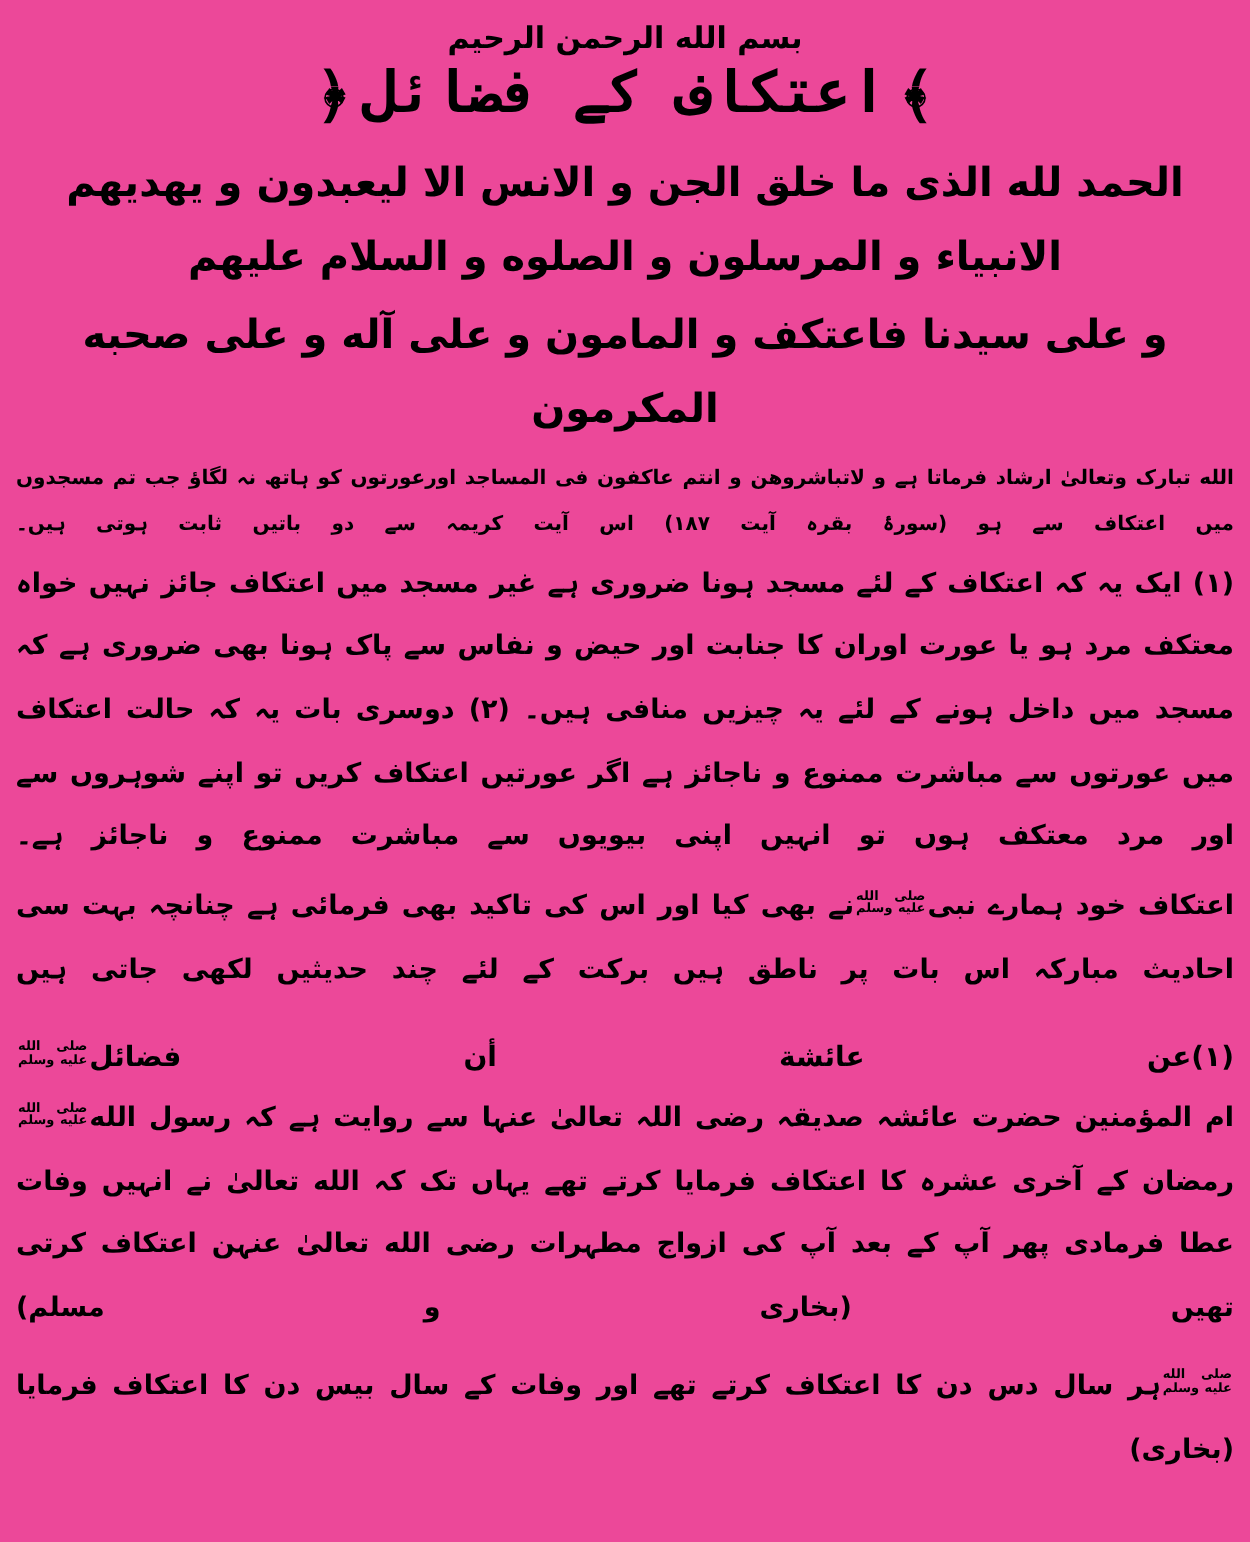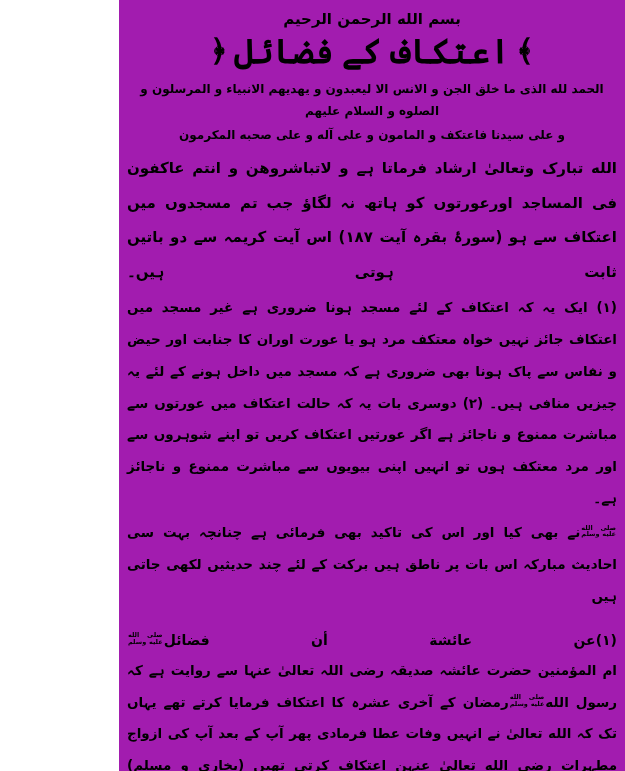--- a/index.html
+++ b/index.html
@@ -11,25 +11,25 @@
   body {
     width: 625px;
     height: 771px;
     overflow: hidden;
     position: relative;
     font-family: "DejaVu Sans", "Liberation Sans", sans-serif;
     color: #000000;
     direction: rtl;
   }
   .page {
-    width: 506px;
+    width: 625px;
     height: 771px;
     box-sizing: border-box;
     padding: 4px 8px 0 8px;
-    background: #a21caf;
+    background: #ec4899;
     position: relative;
   }
 
   
   .bismillah {
     text-align: center;
     font-family: "DejaVu Sans", "Liberation Sans", sans-serif;
     font-size: 15px;
     font-weight: 600;
     letter-spacing: 0.2px;
@@ -37,22 +37,22 @@
     margin: 4px 0 2px 0;
     white-space: nowrap;
   }
   .title-row {
     text-align: center;
     margin: 2px 0 8px 0;
     white-space: nowrap;
     line-height: 1.1;
   }
   .title-text {
-    font-family: Liberation Serif, serif;
-    font-size: 34px;
+    font-family: Liberation Mono, monospace;
+    font-size: 29px;
     font-weight: 700;
     letter-spacing: -0.5px;
     vertical-align: middle;
   }
   .ornament {
     display: inline-block;
     vertical-align: middle;
     font-size: 27px;
     font-weight: 700;
     line-height: 1;
@@ -72,21 +72,21 @@
     top: 50%;
     left: 50%;
     transform: translate(-50%, -50%);
     width: 11px;
     height: 11px;
   }
 
   
   .arabic-head {
     font-family: "DejaVu Sans", "Liberation Sans", sans-serif;
-    font-size: 12px;
+    font-size: 20px;
     font-weight: 700;
     text-align: center;
     line-height: 1.85;
     margin: 0 0 2px 0;
     letter-spacing: -0.1px;
   }
   p.just {
     font-family: "DejaVu Sans", "Liberation Sans", sans-serif;
     text-align: justify;
     text-align-last: justify;
@@ -96,21 +96,21 @@
   }
   .urdu {
     font-size: 13.5px;
     font-weight: 600;
     line-height: 2.35;
   }
   .urdu-block {
     margin-bottom: 1px;
   }
   .ayat-intro {
-    font-size: 15px;
+    font-size: 10px;
     font-weight: 600;
     line-height: 2.3;
   }
   .arabic-hadith {
     font-size: 14px;
     font-weight: 700;
     line-height: 2.1;
     letter-spacing: 0.1px;
   }
   .hadith-group {
@@ -176,21 +176,21 @@
   <div class="small-gap"></div>
 
   <p class="just ayat-intro urdu-block">الله تبارک وتعالیٰ ارشاد فرماتا ہے و لاتباشروهن و انتم عاکفون فی المساجد اورعورتوں کو ہاتھ نہ لگاؤ جب تم مسجدوں میں اعتکاف سے ہو (سورۂ بقرہ آیت ۱۸۷) اس آیت کریمہ سے دو باتیں ثابت ہوتی ہیں۔</p>
 
   <div class="small-gap"></div>
 
   <p class="just urdu urdu-block">(۱) ایک یہ کہ اعتکاف کے لئے مسجد ہونا ضروری ہے غیر مسجد میں اعتکاف جائز نہیں خواہ معتکف مرد ہو یا عورت اوران کا جنابت اور حیض و نفاس سے پاک ہونا بھی ضروری ہے کہ مسجد میں داخل ہونے کے لئے یہ چیزیں منافی ہیں۔ (۲) دوسری بات یہ کہ حالت اعتکاف میں عورتوں سے مباشرت ممنوع و ناجائز ہے اگر عورتیں اعتکاف کریں تو اپنے شوہروں سے اور مرد معتکف ہوں تو انہیں اپنی بیویوں سے مباشرت ممنوع و ناجائز ہے۔</p>
 
   <div class="small-gap"></div>
 
-  <p class="just urdu urdu-block"><span class="honorific-stack"><span>صلى الله</span><span>عليه وسلم</span></span><span>نے بھی کیا اور اس کی تاکید بھی فرمائی ہے چنانچہ بہت سی احادیث مبارکہ اس بات پر ناطق ہیں برکت کے لئے چند حدیثیں لکھی جاتی ہیں</span></p>
+  <p class="just urdu urdu-block"><span>اعتکاف خود ہمارے نبی</span><span class="honorific-stack"><span>صلى الله</span><span>عليه وسلم</span></span><span>نے بھی کیا اور اس کی تاکید بھی فرمائی ہے چنانچہ بہت سی احادیث مبارکہ اس بات پر ناطق ہیں برکت کے لئے چند حدیثیں لکھی جاتی ہیں</span></p>
 
   <div class="sep-gap"></div>
 
   <div class="hadith-group">
     <p class="just arabic-hadith"><span>(۱)</span><span>عن عائشة أن فضائل</span><span class="honorific-stack"><span>صلى الله</span><span>عليه وسلم</span></span></p>
     <p class="just urdu"><span>ام المؤمنین حضرت عائشہ صدیقہ رضی اللہ تعالیٰ عنہا سے روایت ہے کہ رسول الله</span><span class="honorific-stack"><span>صلى الله</span><span>عليه وسلم</span></span><span>رمضان کے آخری عشرہ کا اعتکاف فرمایا کرتے تھے یہاں تک کہ الله تعالیٰ نے انہیں وفات عطا فرمادی پھر آپ کے بعد آپ کی ازواج مطہرات رضی الله تعالیٰ عنہن اعتکاف کرتی تھیں (بخاری و مسلم)</span></p>
   </div>
 
   <div class="hadith-group">
     <p class="just urdu"><span class="honorific-stack"><span>صلى الله</span><span>عليه وسلم</span></span><span>ہر سال دس دن کا اعتکاف کرتے تھے اور وفات کے سال بیس دن کا اعتکاف فرمایا (بخاری)</span></p>

